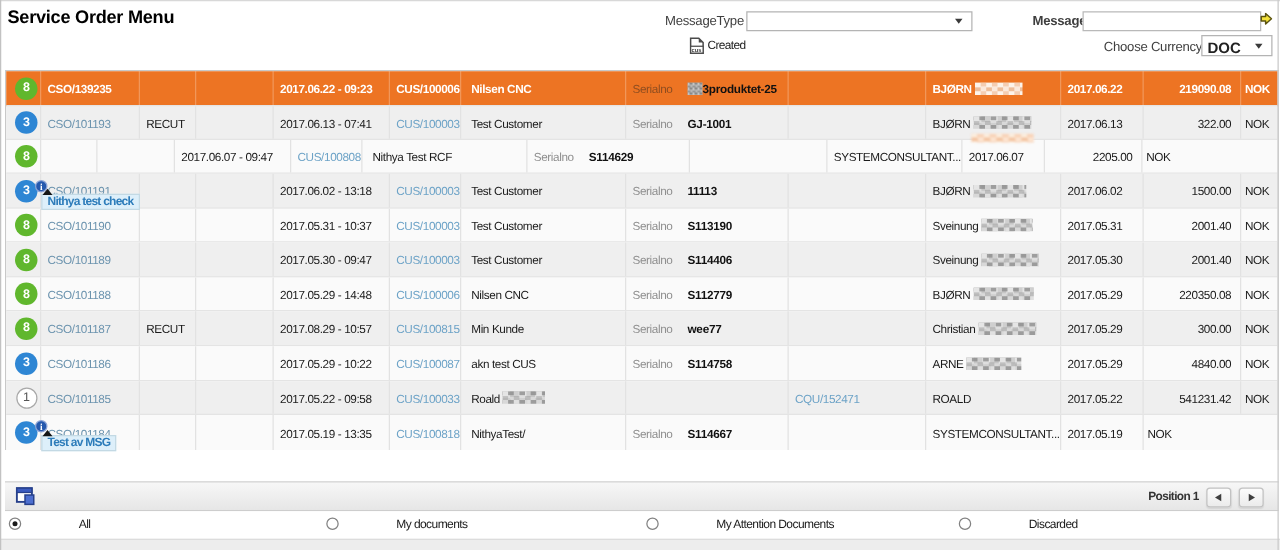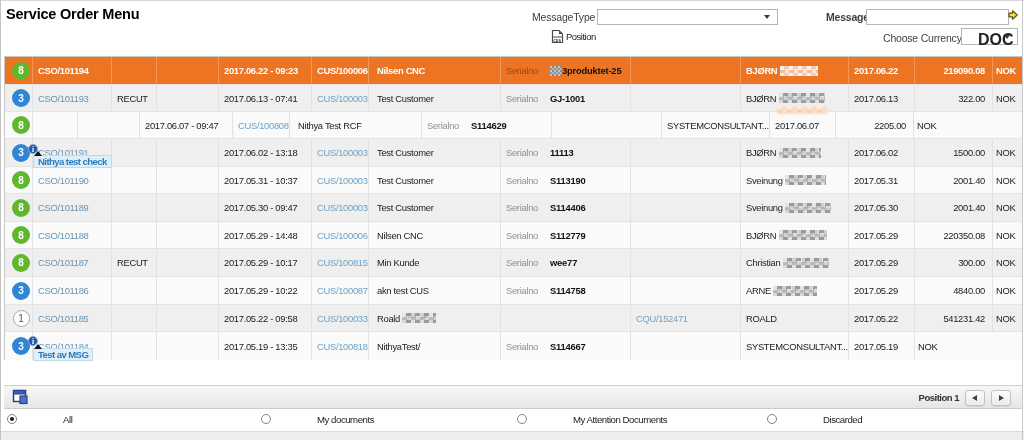--- a/index.html
+++ b/index.html
@@ -90,40 +90,40 @@
   <div class="lbl" style="left:532px; top:10.5px;">MessageType</div>
   <div class="combo" style="left:597px; top:9px; width:181px; height:16px;">
       <span class="arr"></span>
     </div>
   <svg style="position:absolute; left:550px; top:29px;" width="15" height="15" viewBox="0 0 15 15">
     <path d="M2.5 1.5 L9 1.5 L12.5 5 L12.5 13.5 L2.5 13.5 Z" fill="#fff" stroke="#4a4a4a" stroke-width="1.2"></path>
     <path d="M9 1.5 L9 5 L12.5 5 Z" fill="#4a4a4a"></path>
     <rect x="2.5" y="8" width="10" height="5.5" fill="#fff" stroke="#4a4a4a" stroke-width="1"></rect>
     <text x="3.2" y="12.6" font-size="4.6" font-weight="bold" fill="#3a3a3a" font-family="Liberation Sans">cus</text>
   </svg>
-  <div class="lbl" style="left:566px; top:31px; font-size:9.5px; letter-spacing:-0.5px; color:#222;">Position</div>
+  <div class="lbl" style="left:566px; top:31px; font-size:9.5px; letter-spacing:-0.5px; color:#222;">Created</div>
   <div class="lbl" style="left:826px; top:10.5px;font-weight:bold;">Message</div>
   <div class="input" style="left:866px; top:9px; width:143px; height:16px;"></div>
   <svg style="position:absolute; left:1008px; top:10px;" width="10" height="10" viewBox="0 0 10 10">
     <path d="M1 3.2 L4.5 3.2 L4.5 0.8 L9.2 5 L4.5 9.2 L4.5 6.8 L1 6.8 Z" fill="#f4e23a" stroke="#5c5410" stroke-width="1.2" stroke-linejoin="round"></path>
   </svg>
   <div class="lbl" style="left:883px; top:31.5px;">Choose Currency</div>
   <div class="combo" style="left:961px; top:28px; width:57px; height:17px;">
-      <span style="position:absolute;left:16px;top:1.5px;font-size:16px;font-weight:bold;color:#222;">DOC</span>
+      <span style="position:absolute;left:4px;top:1.5px;font-size:12px;font-weight:bold;color:#222;">DOC</span>
       <span class="arr"></span>
     </div>
 
   <div class="tbl">
 
     <div class="row rsel" style="height:28px;">
       <div class="c c0">
           <span class="badge bg-g">8</span>
         </div>
       <div class="c c1">
-          <a class="cso">CSO/101194</a>
+          <a class="cso">CSO/139235</a>
         </div>
       <div class="c c2"></div>
         <div class="c c3"></div>
       <div class="c c4">2017.06.22 - 09:23</div>
       <div class="c c5">
           <a class="cus">CUS/100006</a>
         </div>
       <div class="c c6">Nilsen CNC</div>
       <div class="c c7">
           <span class="slbl">Serialno</span>
@@ -286,21 +286,21 @@
 
     <div class="row rg" style="height:28px;">
       <div class="c c0">
           <span class="badge bg-g">8</span>
         </div>
       <div class="c c1">
           <a class="cso">CSO/101187</a>
         </div>
       <div class="c c2">RECUT</div>
         <div class="c c3"></div>
-      <div class="c c4">2017.05.29 - 10:17</div>
+      <div class="c c4">2017.08.29 - 10:57</div>
       <div class="c c5">
           <a class="cus">CUS/100815</a>
         </div>
       <div class="c c6">Min Kunde</div>
       <div class="c c7">
           <span class="slbl">Serialno</span>
           <span class="sval">wee77</span>
         </div>
       <div class="c c8"></div>
       <div class="c c9">Christian&nbsp;<span class="px" style="width:46px;"></span></div>

